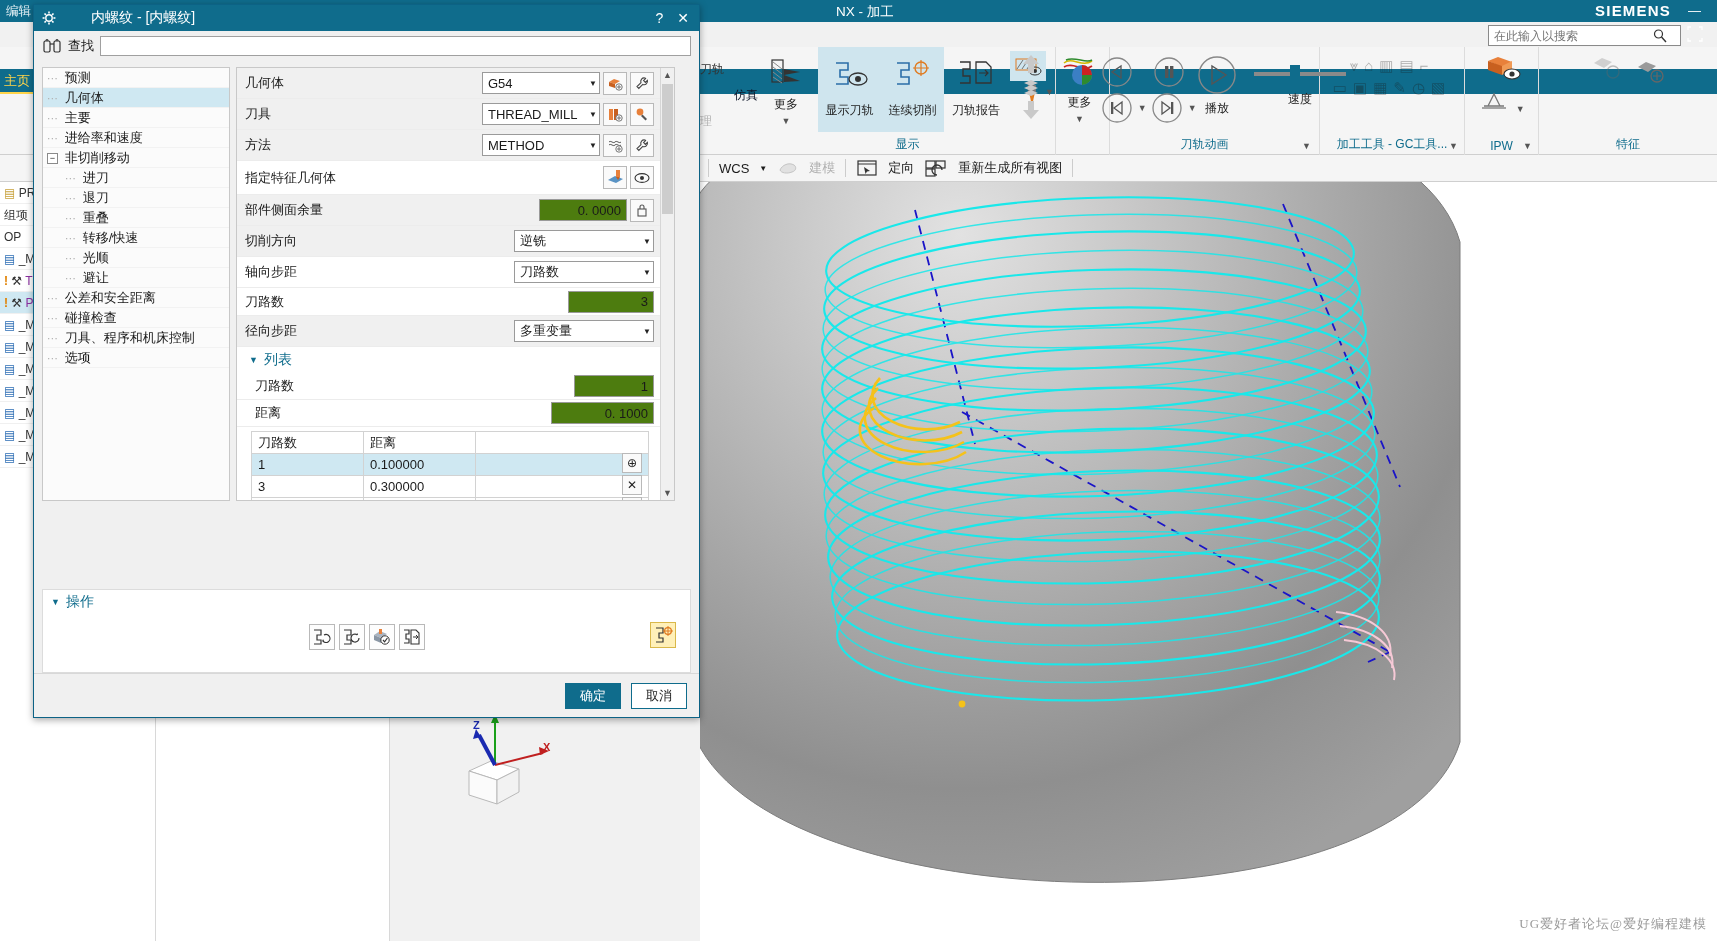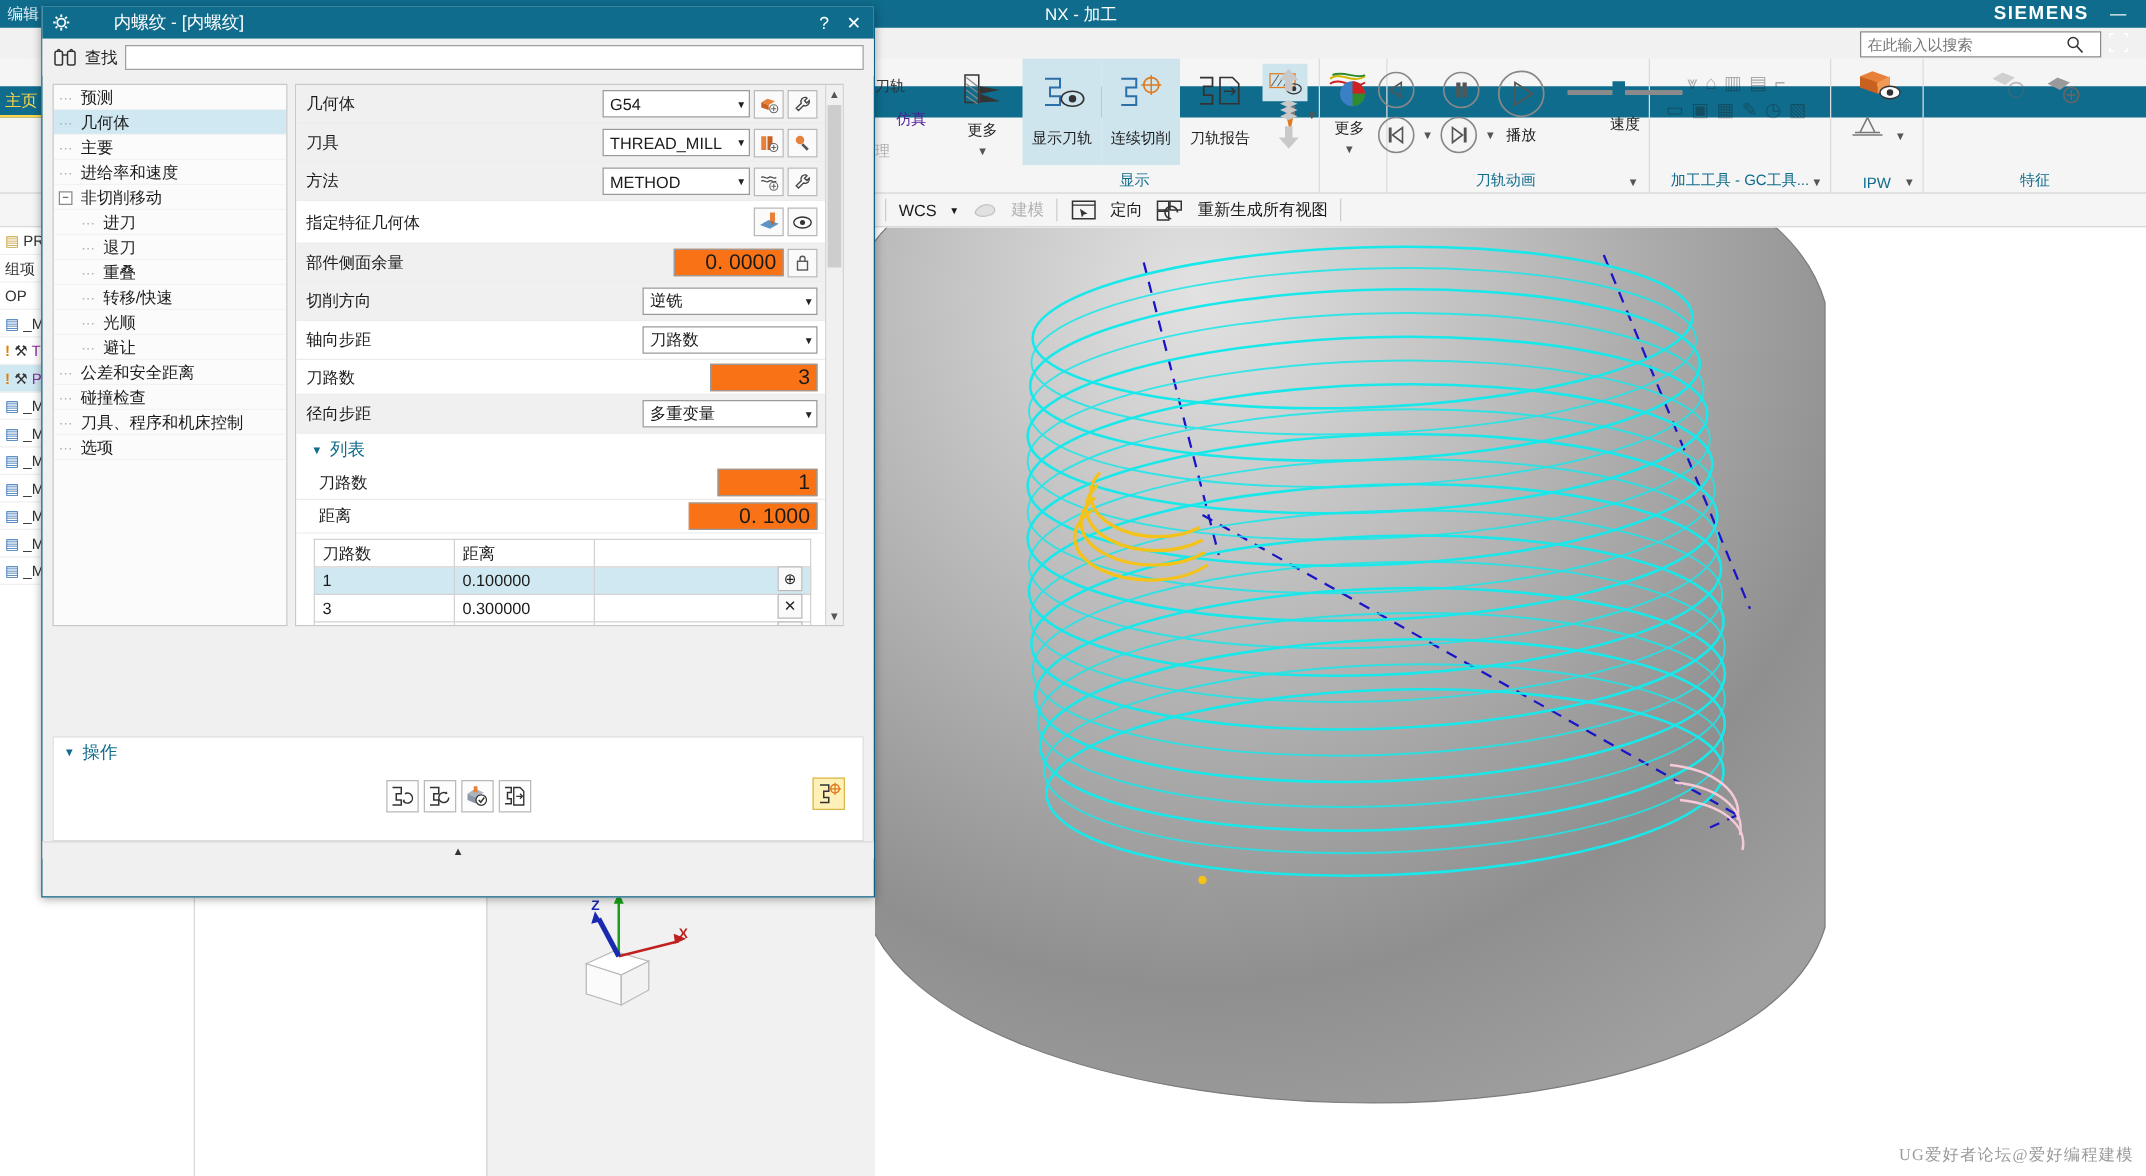--- a/index.html
+++ b/index.html
@@ -179,21 +179,21 @@
   }
   .frow.white { background:#ffffff; }
   .frow .lab { font-size:13px; color:#1a1a1a; white-space:nowrap; }
   .frow .sp { flex:1; }
   .sel-ctl {
     height:22px; border:1px solid #9a9a9a; background:#ffffff; font-size:13px;
     display:flex; align-items:center; padding:0 2px 0 5px; position:relative;
   }
   .sel-ctl .dd { margin-left:auto; padding-left:8px; font-size:8px; color:#222; }
   .num-ctl {
-    height:22px; border:1px solid #9a9a9a; background:#f97316; font-size:17px;
+    height:22px; border:1px solid #9a9a9a; background:#4d7c0f; font-size:13px;
     display:flex; align-items:center; justify-content:flex-end; padding:0 5px;
     font-family:"Liberation Sans",sans-serif;
   }
   .iconbtn {
     width:24px; height:23px; border:1px solid #b9b9b9; background:#fafafa;
     display:inline-flex; align-items:center; justify-content:center; margin-left:3px;
   }
 
   .sect-hdr { display:flex; align-items:center; gap:6px; height:26px; padding-left:12px;
               font-size:14px; color:#0f6c8c; background:#ffffff; }
@@ -280,21 +280,21 @@
     <div class="rib-tab-home">主页</div>
 
     <div class="rib-group" style="left:0px; width:140px;">
       <div class="rib-btn dis" style="margin-top:38px">何体</div>
       <div class="rib-btn dis">仓</div>
       <div class="rib-btn" style="margin-top:12px;display:block">刀轨</div>
     </div>
 
     <div class="rib-group" style="left:760px; width:296px;">
       <div style="position:absolute;left:-60px;top:14px;font-size:12px;color:#333;text-align:left;width:58px">刀轨</div>
-      <div style="position:absolute;left:-60px;top:40px;font-size:12px;color:#4c1d95;text-align:center;width:58px">仿真</div>
+      <div style="position:absolute;left:-60px;top:40px;font-size:12px;color:#0f172a;text-align:right;width:58px">仿真</div>
       <div style="position:absolute;left:-60px;top:66px;font-size:12px;color:#b4b4b4;text-align:left;width:58px">理</div>
 
       <div class="rib-btn" style="position:absolute;left:-6px;top:6px;width:64px">
         <svg width="40" height="34" viewBox="0 0 40 34">
           <rect x="6" y="3" width="11" height="22" fill="none" stroke="#333" stroke-width="1.2"></rect>
           <path d="M7 5l9 7M7 10l9 7M7 15l9 7M7 20l9 6" stroke="#888" stroke-width="1"></path>
           <path d="M18 12l16 3-16 3z" fill="#333"></path>
           <path d="M18 18l16 6-16 1z" fill="#333"></path>
         </svg>
         <span class="lbl">更多</span>
@@ -972,14 +972,18 @@
         <svg width="19" height="18" viewBox="0 0 19 18">
           <path d="M2 2h7v5H5v5h4v4H2" fill="none" stroke="#333" stroke-width="1.2"></path>
           <circle cx="14" cy="5" r="3.4" fill="none" stroke="#e07b20" stroke-width="1.2"></circle>
           <path d="M14 0v10M9 5h10" stroke="#e07b20" stroke-width="1"></path>
           </svg>
       </div>
     </div>
 
     <div class="dlg-collapse">▲</div>
 
+    <div class="dlg-foot">
+      <button class="btn-ok">确定</button>
+      <button class="btn-cancel">取消</button>
+    </div>
   </div>
 </div>
 
 </body></html>

